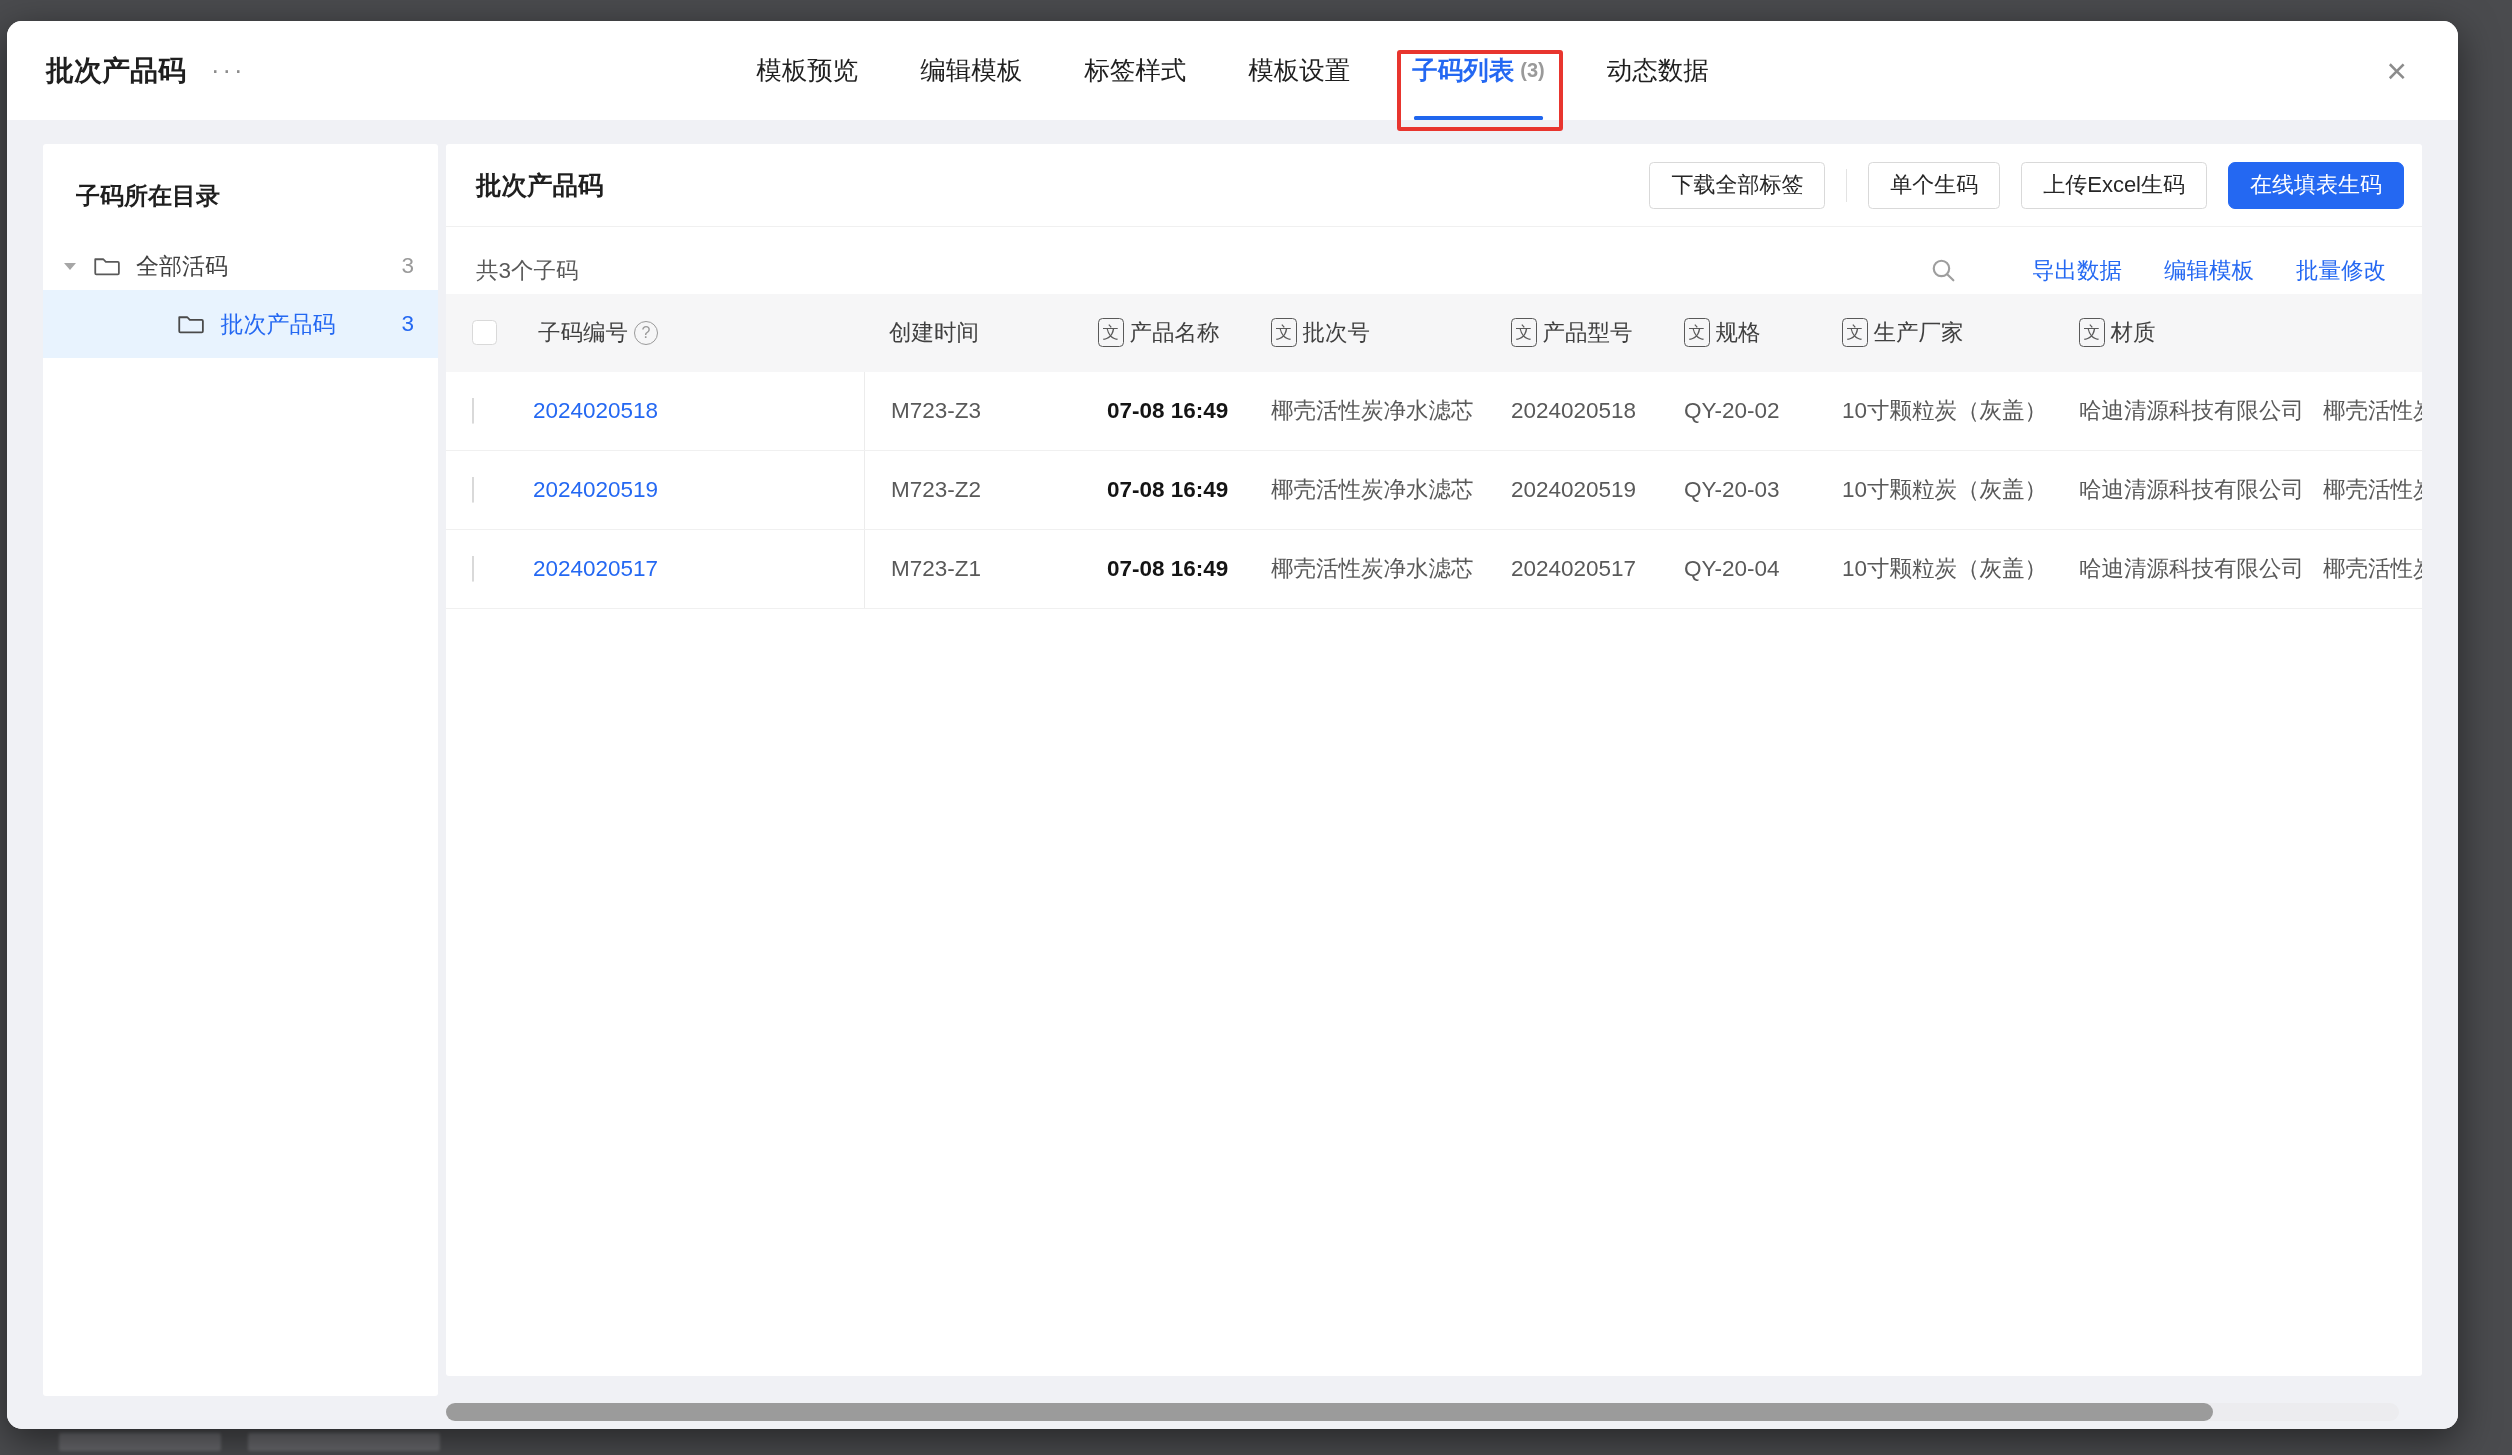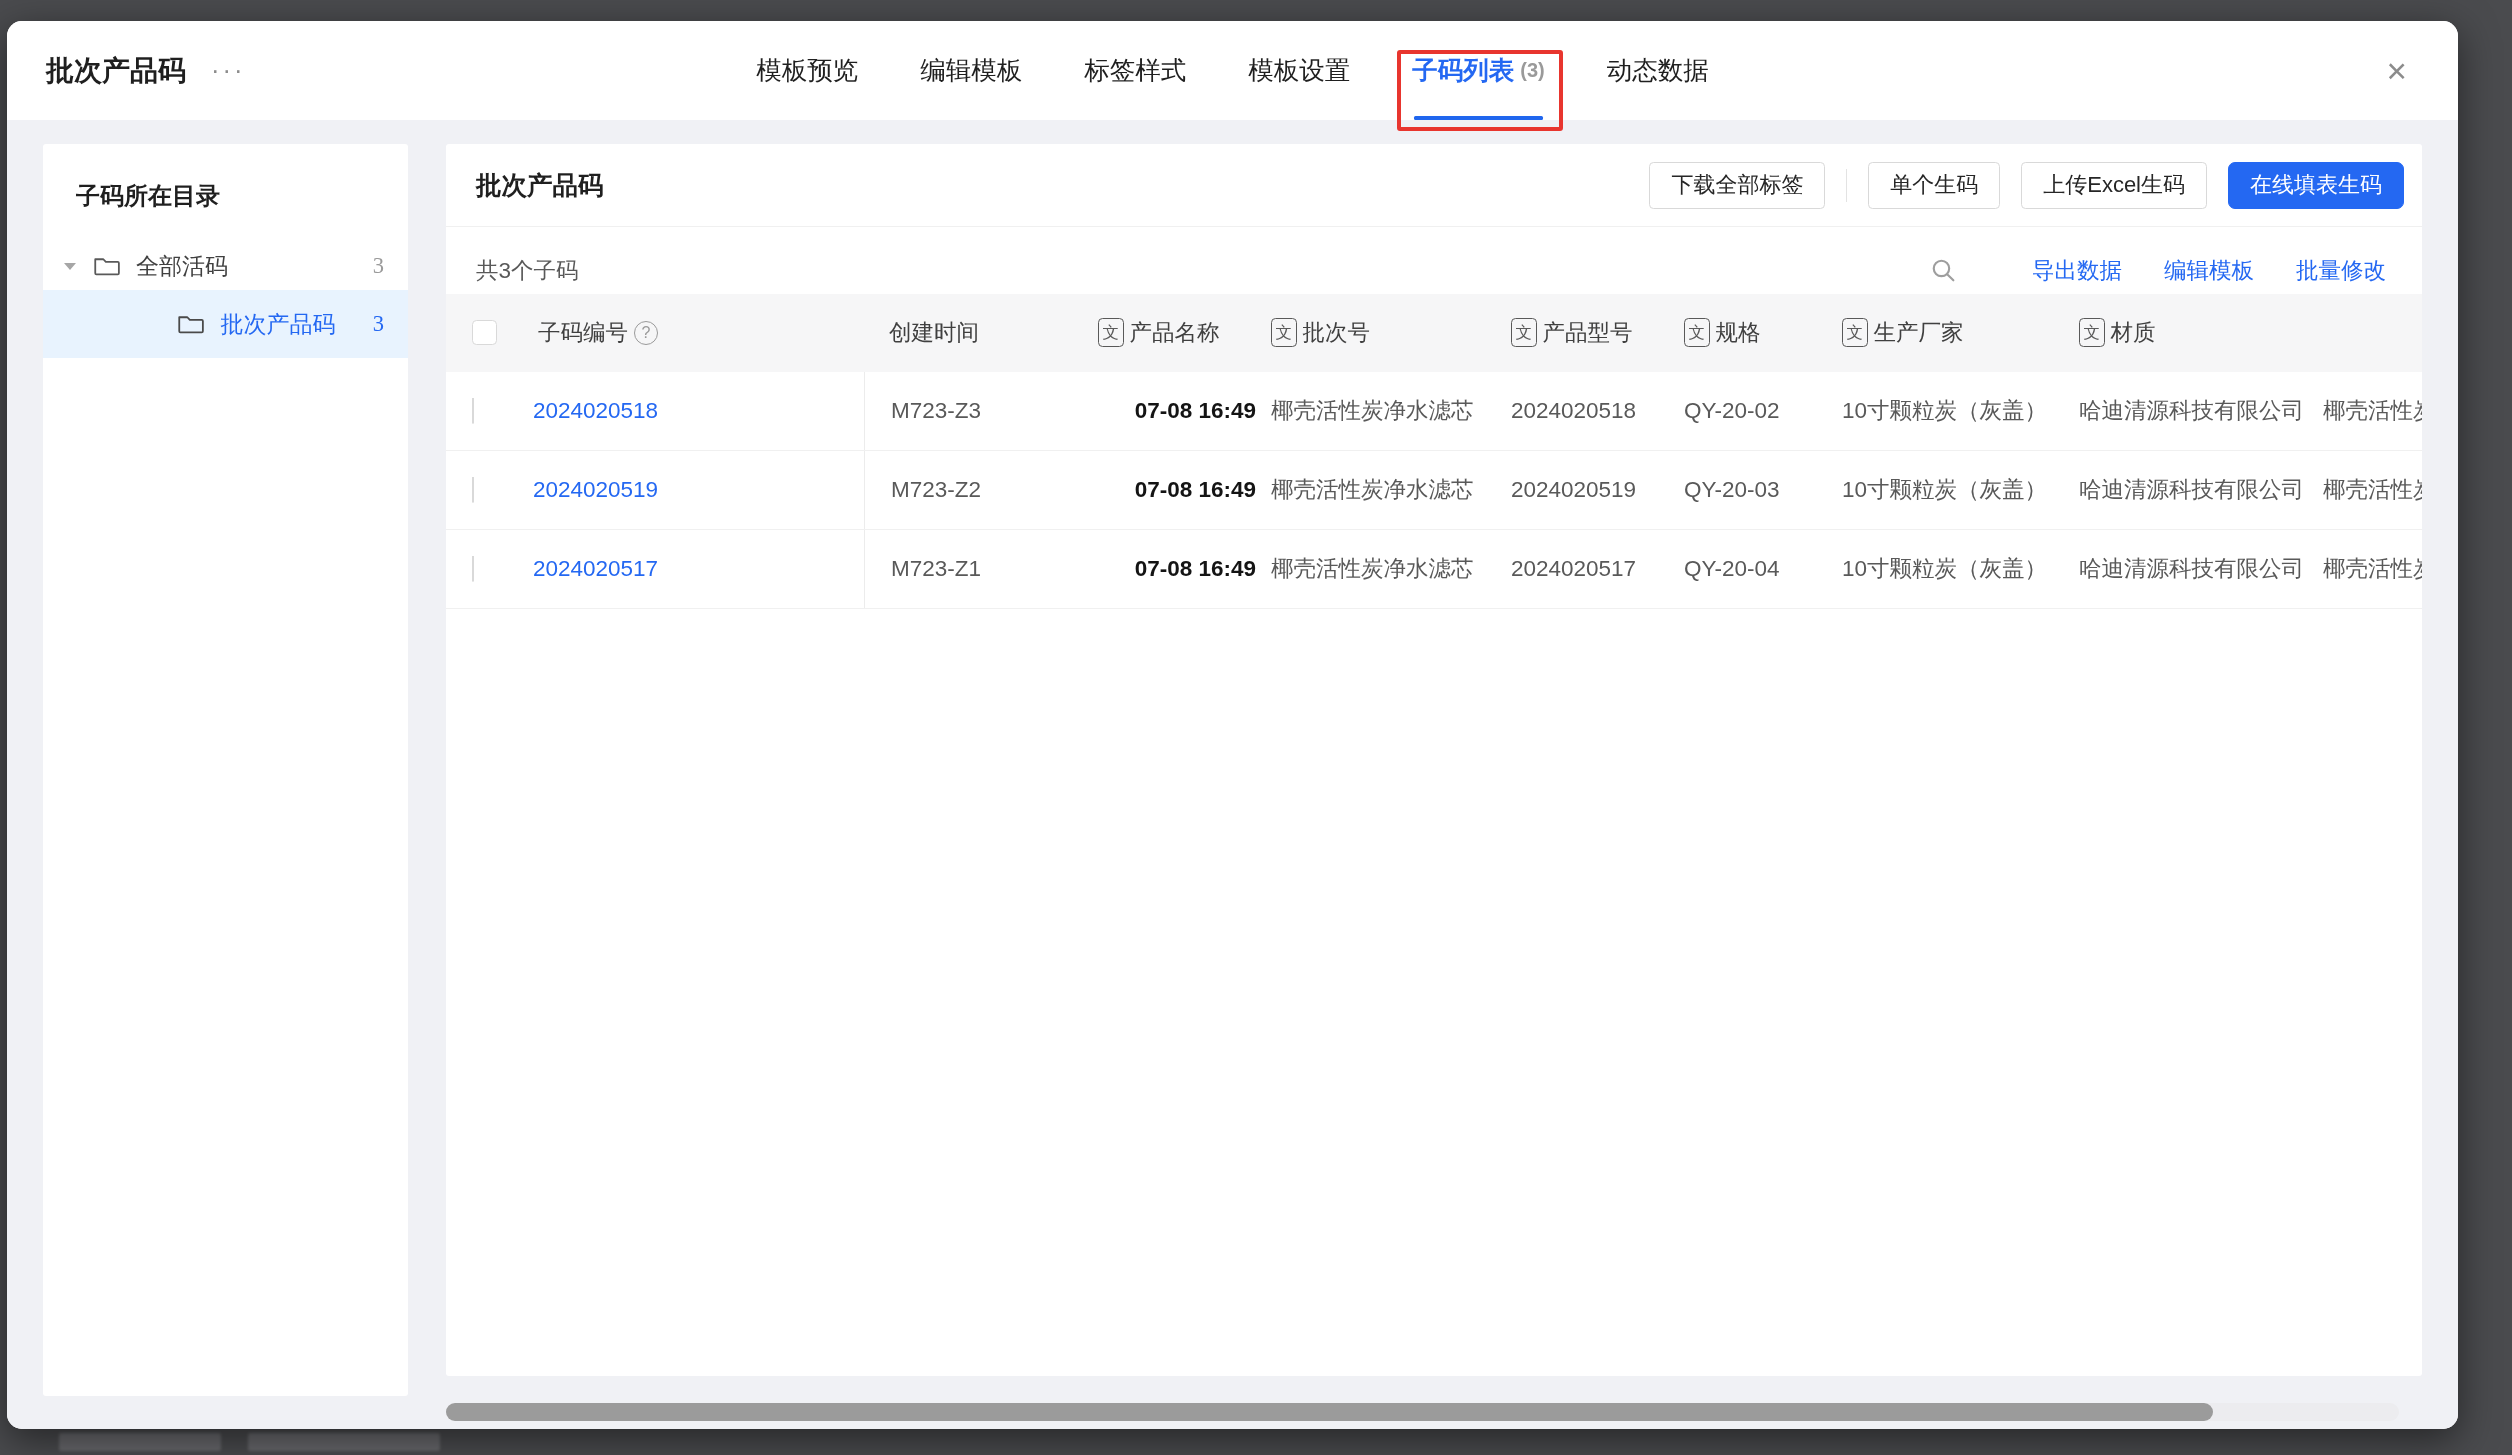--- a/index.html
+++ b/index.html
@@ -50,22 +50,22 @@
   .tab.active .red-box {
     position:absolute; left:-15px; right:-18px; top:28.5px; height:81px;
     border:4.5px solid #e8352e; border-radius:3px; pointer-events:none;
   }
 
   
   .modal-body { position:absolute; left:0; top:99px; width:100%; height:1309px; background:#f0f1f5; }
 
   
   .sidebar {
-    position:absolute; left:36px; top:24px; width:365px; height:1252px;
-    background:#fff; border-radius:3px;font-family:Liberation Serif, serif;
+    position:absolute; left:36px; top:24px; width:395px; height:1252px;
+    background:#fff; border-radius:3px;
   }
   .sidebar-title { padding:36px 0 0 33px; font-size:24px; font-weight:bold; color:#1f1f1f; }
   .tree-row { position:relative; display:flex; align-items:center; height:48px; cursor:pointer; }
   .tree-row.parent { margin-top:30px; padding-left:21px; }
   .tree-row.child { height:68px; background:#e8f3fe; padding-left:134px; }
   .caret {
     width:0; height:0; border-left:6px solid transparent; border-right:6px solid transparent;
     border-top:7.5px solid #a6a6a6; margin-right:16.5px;
   }
   .folder-ic { margin-right:16.5px; display:flex; }
@@ -110,21 +110,21 @@
   
   .tbl { width:1976px; }
   .trow { display:grid; grid-template-columns:66px 353px 218px 173px 240px 173px 158px 237px 244px 114px;
     align-items:center; height:79px; }
   .thead { background:#f6f6f7; height:78px; }
   .trow.data { border-bottom:0.8px solid #f0f0f0; }
   .cell { font-size:22.5px; color:#595959; white-space:nowrap; overflow:hidden; padding-left:15px; }
   .cell.c0 { padding-left:25.5px; }
   .cell.c1 { padding-left:21px; align-self:stretch; display:flex; align-items:center; border-right:0.8px solid #ececec; }
   .cell.c2 { padding-left:26px; }
-  .cell.c3 { padding-left:24px;text-align:right; }
+  .cell.c3 { padding-left:24px; }
   .thead .cell { color:#404040; display:flex; align-items:center; }
   .name-link { color:#2468f2; text-decoration:none; cursor:pointer; }
   .time-val { color:#141414; font-weight:600; }
   .checkbox { width:25.5px; height:25.5px; border:1.5px solid #d9d9d9; border-radius:4.5px; background:#fff; cursor:pointer; }
   .settings-link {
     margin-left:12px; color:#2468f2; text-decoration:none; cursor:pointer;
     border:3.8px solid #e8352e; border-radius:2.3px; padding:4.5px 7.5px;
   }
   .field-ic {
     width:25.5px; height:28.5px; border:1.5px solid #595959; border-radius:4.5px;

